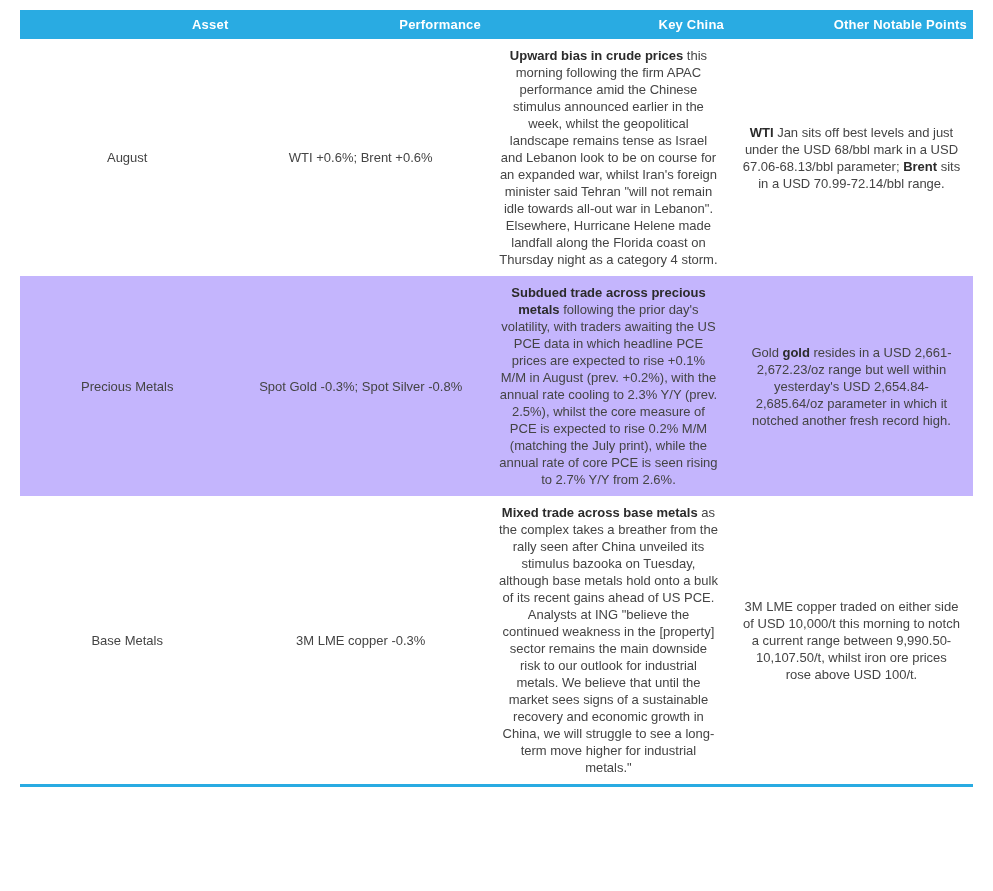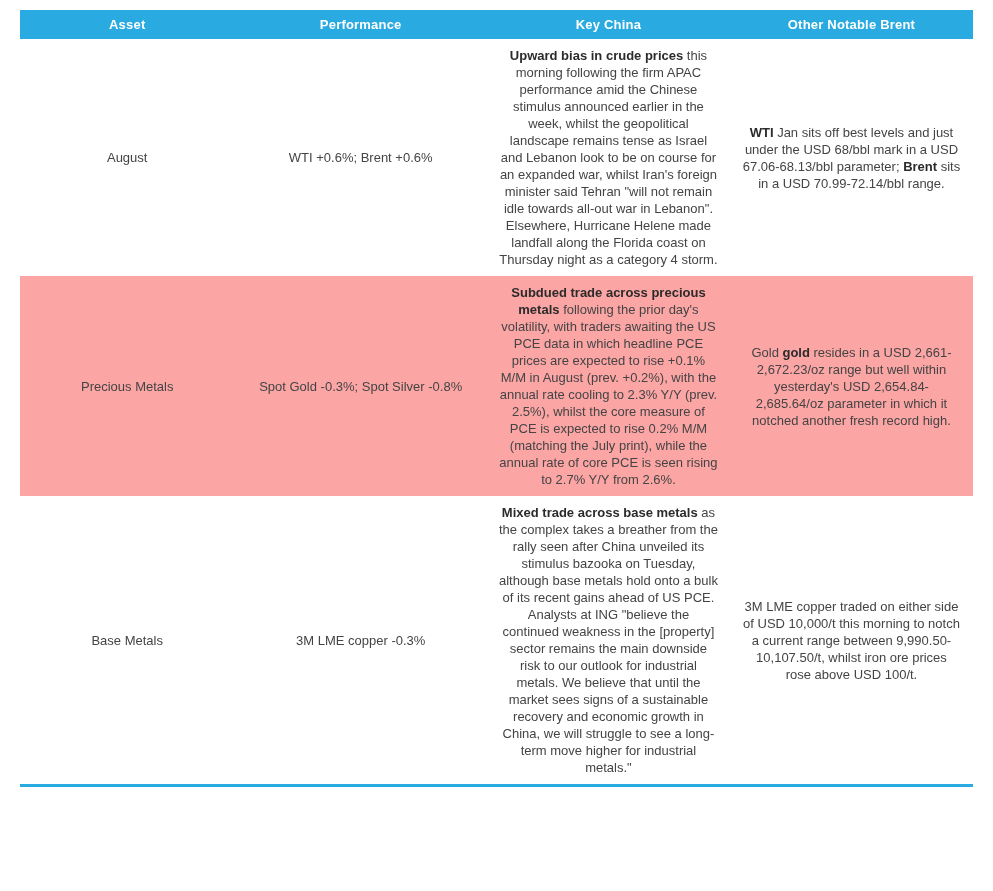--- a/index.html
+++ b/index.html
@@ -21,34 +21,34 @@
   table.market-table {
     width: 100%;
     border-collapse: collapse;
     table-layout: fixed;
   }
   table.market-table thead th {
     background: #29abe2;
     color: #ffffff;
     font-size: 13px;
     font-weight: bold;
-    text-align: center;
+    text-align: right;
     padding: 7px 6px;
     letter-spacing: 0.2px;
   }
   table.market-table tbody td {
     font-size: 13px;
     line-height: 17px;
     text-align: center;
     vertical-align: middle;
     padding: 8px 12px;
     color: #444444;
   }
   tr.row-alt td {
-    background: #fca5a5;
+    background: #c4b5fd;
   }
   tr.row-normal td {
     background: #ffffff;
   }
   .col-asset { width: 22.5%; }
   .col-perf { width: 26.5%; }
   .col-key { width: 25.5%; }
   .col-other { width: 25.5%; }
   td.cell-key {
     padding-left: 24px;
@@ -79,21 +79,21 @@
       <col class="col-asset">
       <col class="col-perf">
       <col class="col-key">
       <col class="col-other">
     </colgroup>
     <thead>
       <tr>
         <th>Asset</th>
         <th>Performance</th>
         <th>Key China</th>
-        <th>Other Notable Brent</th>
+        <th>Other Notable Points</th>
       </tr>
     </thead>
     <tbody>
 
       <tr class="row-normal">
         <td class="cell-asset">August</td>
         <td class="cell-perf">WTI +0.6%; Brent +0.6%</td>
         <td class="cell-key"><b>Upward bias in crude prices</b><span> this morning following the firm APAC performance amid the Chinese stimulus announced earlier in the week, whilst the geopolitical landscape remains tense as Israel and Lebanon look to be on course for an expanded war, whilst Iran's foreign minister said Tehran "will not remain idle towards all-out war in Lebanon". Elsewhere, Hurricane Helene made landfall along the Florida coast on Thursday night as a category 4 storm.</span></td>
         <td class="cell-other"><b>WTI</b><span> Jan sits off best levels and just under the USD 68/bbl mark in a USD 67.06-68.13/bbl parameter; </span><b>Brent</b><span> sits in a USD 70.99-72.14/bbl range.</span></td>
       </tr>

